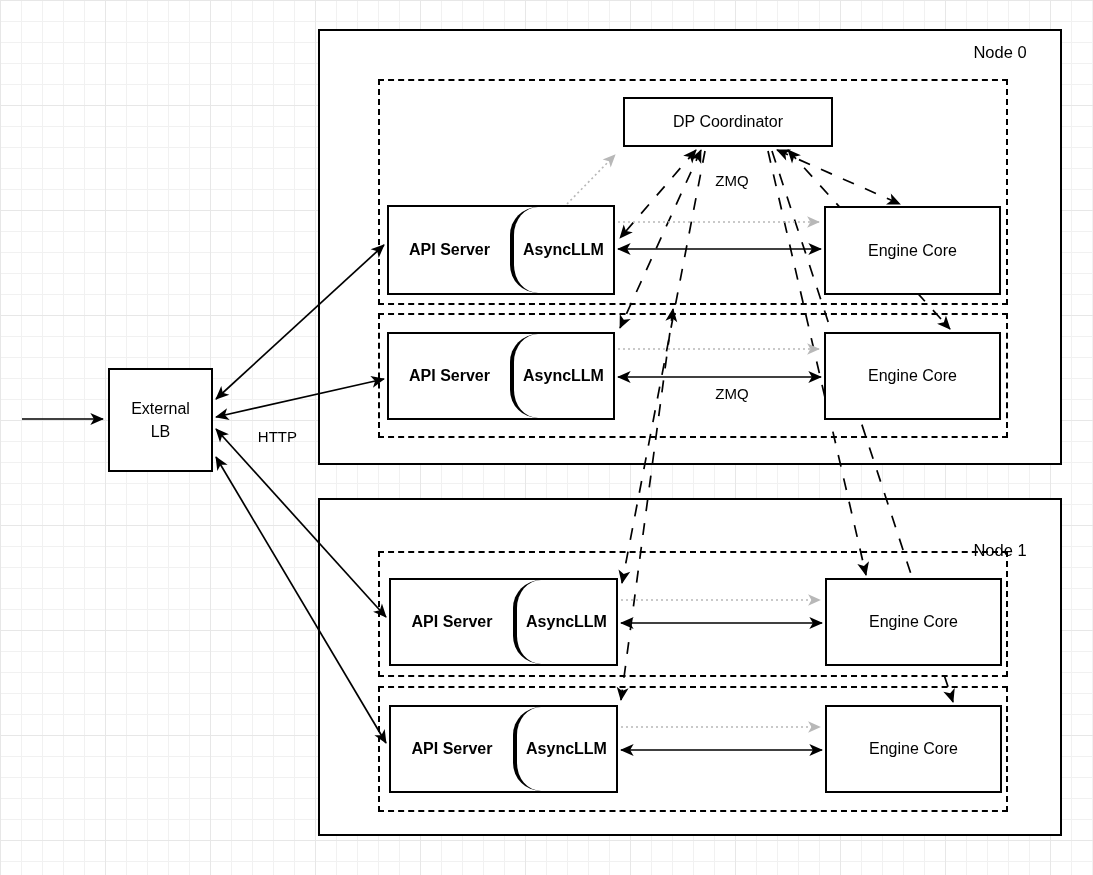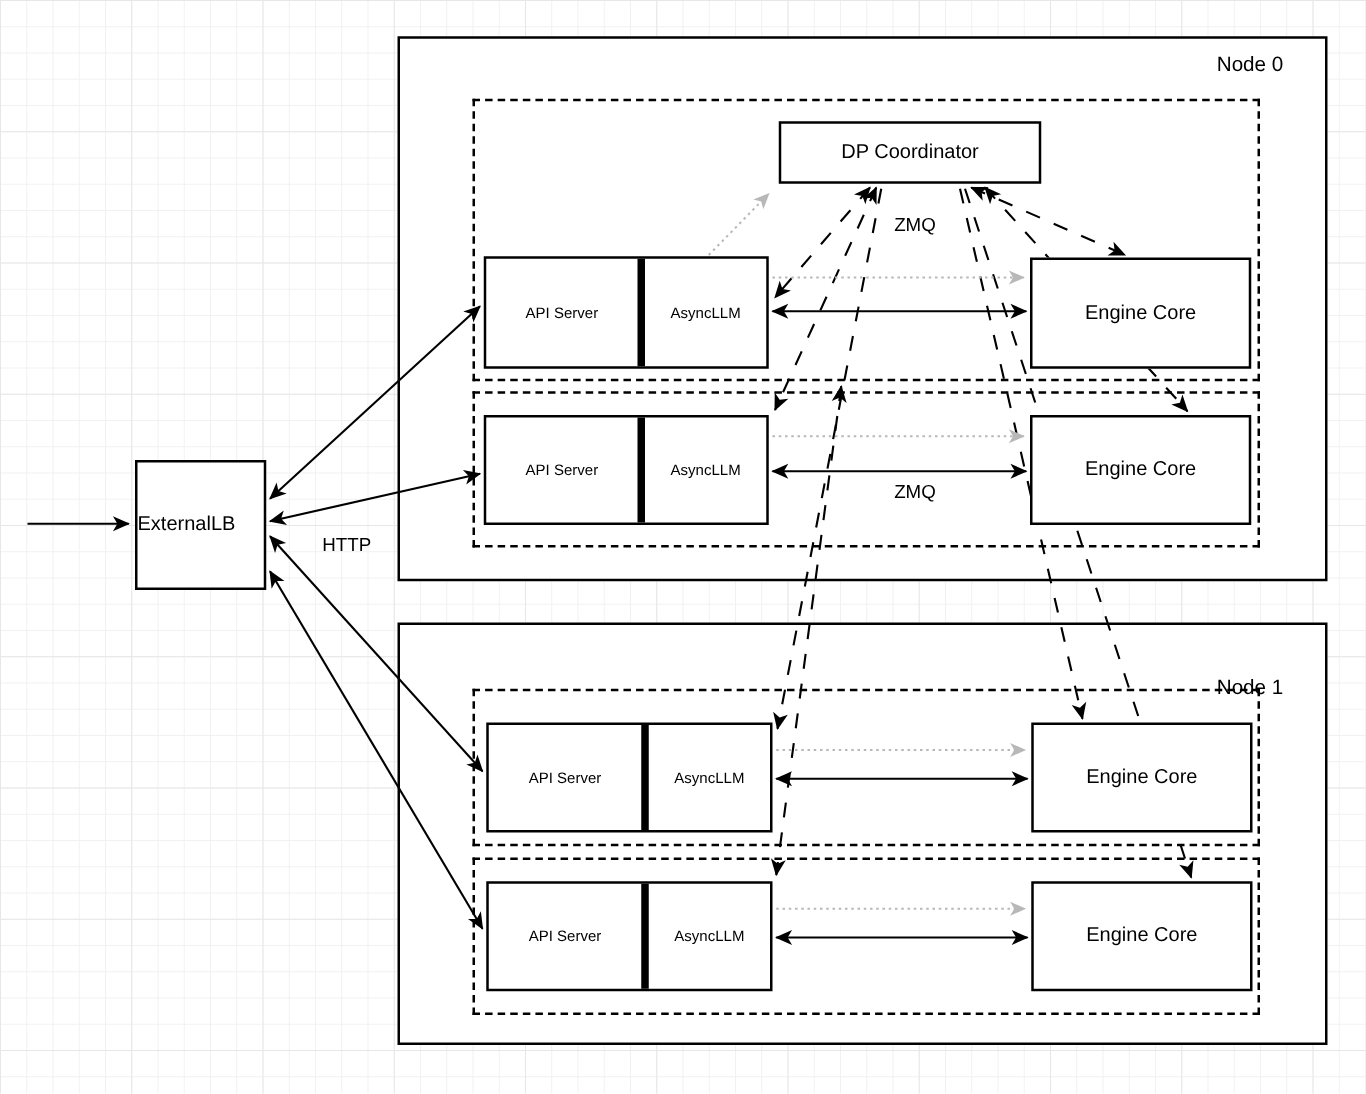--- a/index.html
+++ b/index.html
@@ -12,24 +12,24 @@
       linear-gradient(to bottom,#e7e7e7 1px,transparent 1px),
       linear-gradient(to right,#f1f1f1 1px,transparent 1px),
       linear-gradient(to bottom,#f1f1f1 1px,transparent 1px);
     background-size:105px 105px,105px 105px,21px 21px,21px 21px;
   }
   .box{position:absolute;background:#fff;border:2px solid #000;box-sizing:border-box;}
   .node{z-index:1;}
   .arrows{position:absolute;left:0;top:0;z-index:2;pointer-events:none;}
   .group{position:absolute;border:2px dashed #000;box-sizing:border-box;background:transparent;z-index:3;}
   .cellbox{z-index:4;display:flex;}
-  .cell{display:flex;align-items:center;justify-content:center;font-size:12px;flex:0 0 auto;box-sizing:border-box;height:100%;}
-  .cell.right{border-left:6px solid #000000;}
+  .cell{display:flex;align-items:center;justify-content:center;font-size:16px;flex:0 0 auto;box-sizing:border-box;height:100%;font-weight:bold;}
+  .cell.right{border-left:4px solid #000000;border-radius:28px;}
   .single{z-index:4;display:flex;align-items:center;justify-content:center;font-size:16px;}
-  .lb{z-index:4;display:flex;align-items:center;justify-content:flex-start;font-size:16px;line-height:1.45;}
+  .lb{z-index:4;display:flex;flex-direction:column;align-items:center;justify-content:center;font-size:16px;line-height:1.45;}
   .floatlabel{position:absolute;z-index:5;font-size:15px;line-height:1;text-align:center;}
   .nodelabel{position:absolute;z-index:5;font-size:16.5px;line-height:1;text-align:center;width:100px;}
 </style>
 </head>
 <body>
 
 <div class="canvas">
 
   <div class="box node" style="left:318px;top:29px;width:744px;height:436px;"></div>
   <div class="box node" style="left:318px;top:498px;width:744px;height:338px;"></div>

